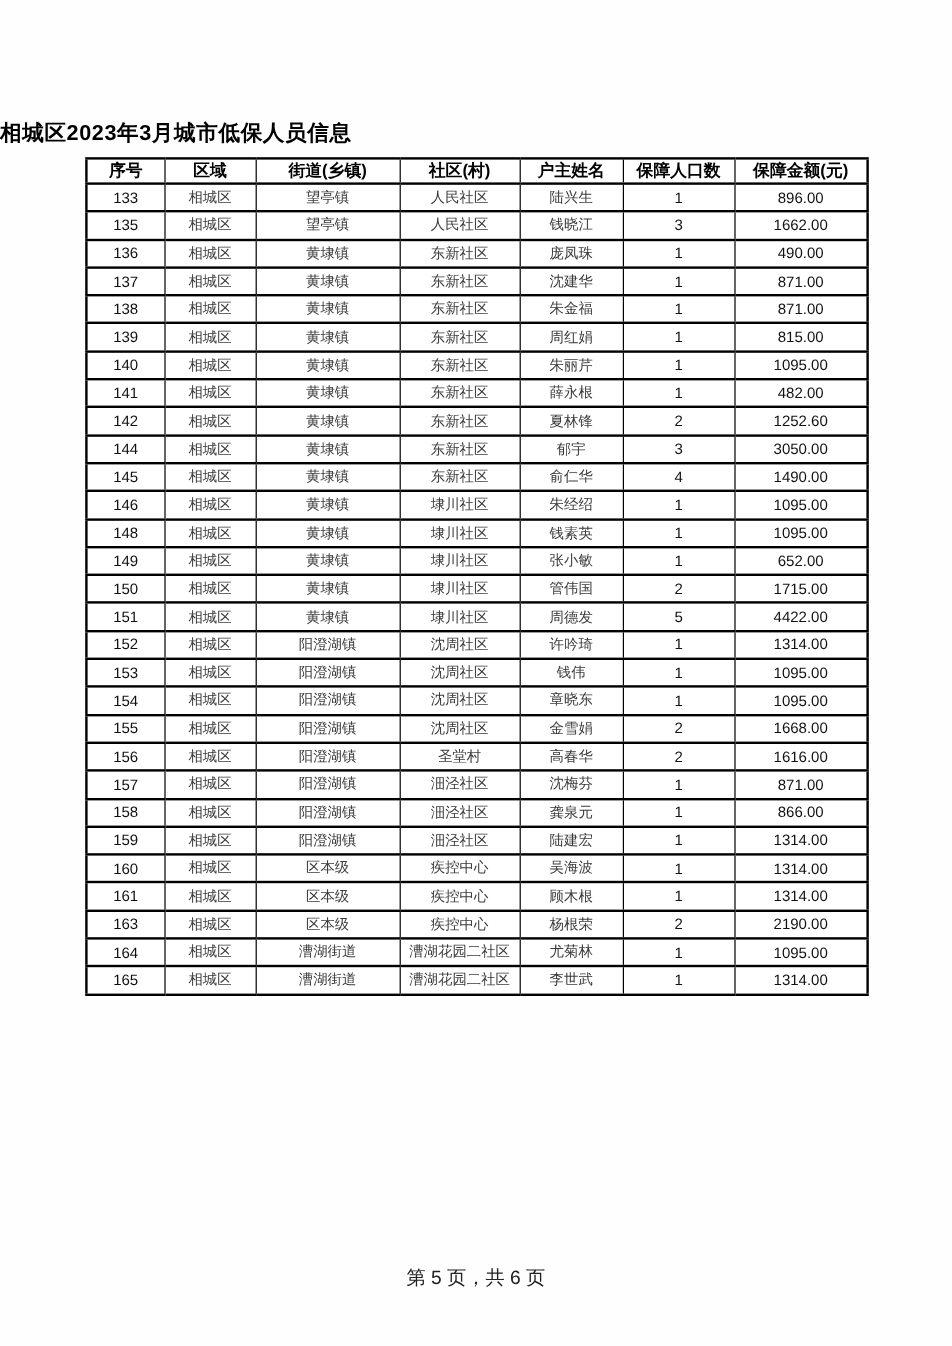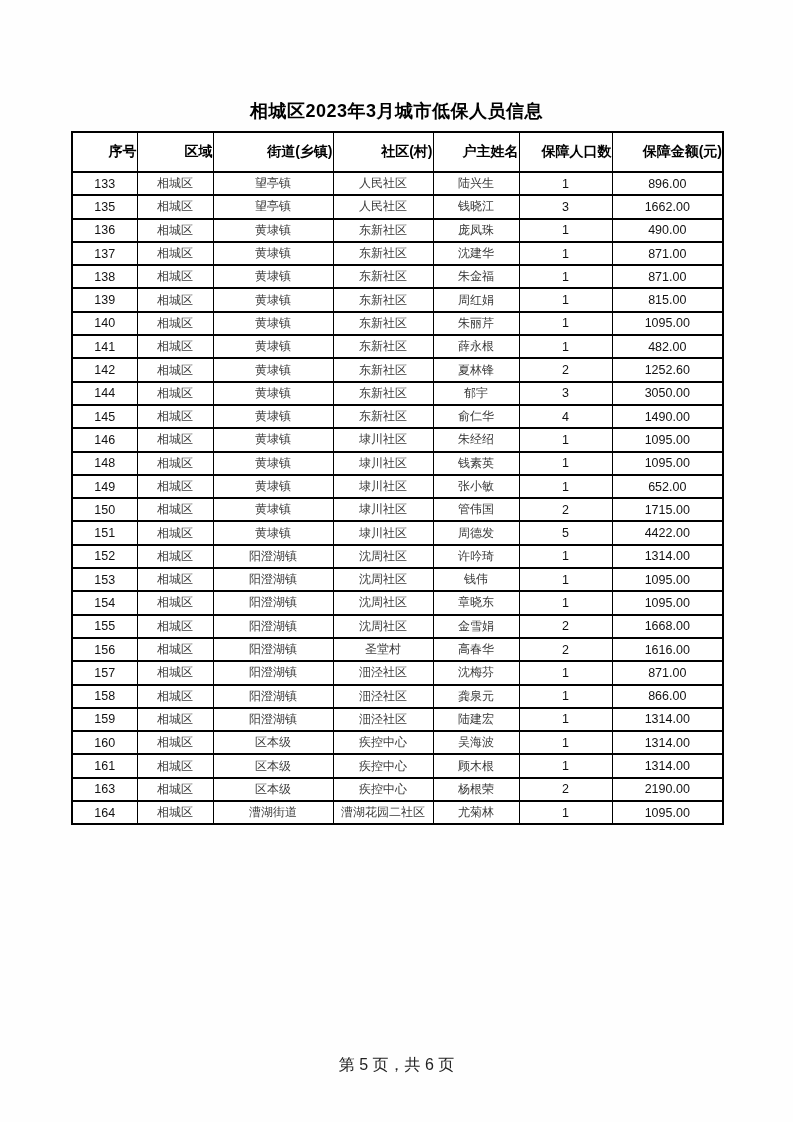--- a/index.html
+++ b/index.html
@@ -15,21 +15,20 @@
   .page {
     position: absolute;
     inset: 0;
     background: #fefefe;
   }
   .doc-title {
     position: absolute;
     top: 99px;
     left: 0;
     width: 100%;
-    text-align: center;
     font-size: 18px;
     font-weight: bold;
     color: #000000;
     letter-spacing: 0.5px;
   }
   table.benefit-table {
     position: absolute;
     top: 131px;
     left: 71px;
     width: 651px;
@@ -42,25 +41,24 @@
   table.benefit-table td {
     border: 2px solid #000000;
     border-left-width: 1px;
     border-right-width: 1px;
     text-align: center;
     vertical-align: middle;
     overflow: hidden;
     white-space: nowrap;
   }
   table.benefit-table th {
-    height: 40px;
+    height: 21px;
     font-size: 14px;
     font-weight: bold;
     color: #000000;
-    text-align: right;
   }
   table.benefit-table td {
     height: 23.3px;
     font-size: 12px;
     font-weight: normal;
   }
   table.benefit-table td.cell-cn { color: #3a3a3a; }
   table.benefit-table td.cell-num { color: #111111; font-size: 12.5px; }
   col.c-seq    { width: 65px; }
   col.c-region { width: 76px; }
@@ -353,18 +351,27 @@
         </tr>
         <tr>
           <td class="cell-num">164</td>
           <td class="cell-cn">相城区</td>
           <td class="cell-cn">漕湖街道</td>
           <td class="cell-cn">漕湖花园二社区</td>
           <td class="cell-cn">尤菊林</td>
           <td class="cell-num">1</td>
           <td class="cell-num">1095.00</td>
         </tr>
+        <tr>
+          <td class="cell-num">165</td>
+          <td class="cell-cn">相城区</td>
+          <td class="cell-cn">漕湖街道</td>
+          <td class="cell-cn">漕湖花园二社区</td>
+          <td class="cell-cn">李世武</td>
+          <td class="cell-num">1</td>
+          <td class="cell-num">1314.00</td>
+        </tr>
       </tbody>
   </table>
 
   <div class="page-footer">第 5 页，共 6 页</div>
 
 </div>
 
 </body></html>

